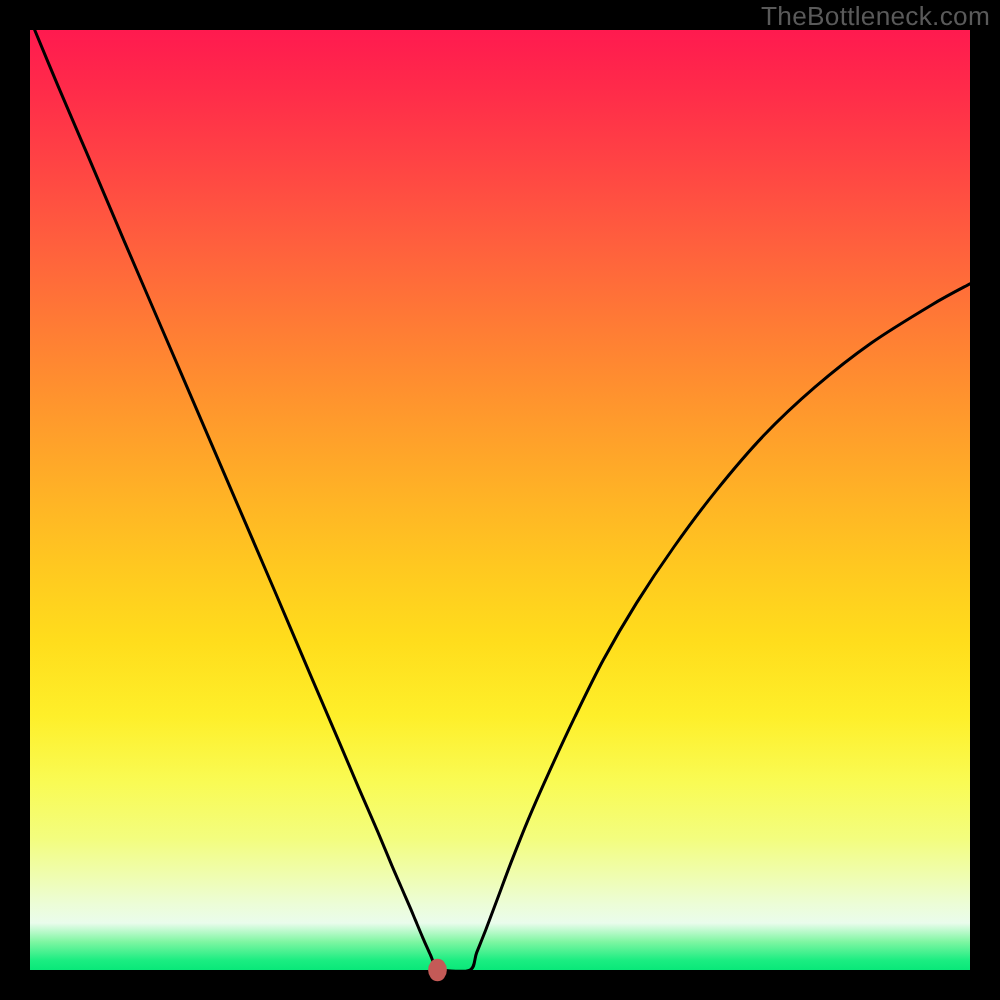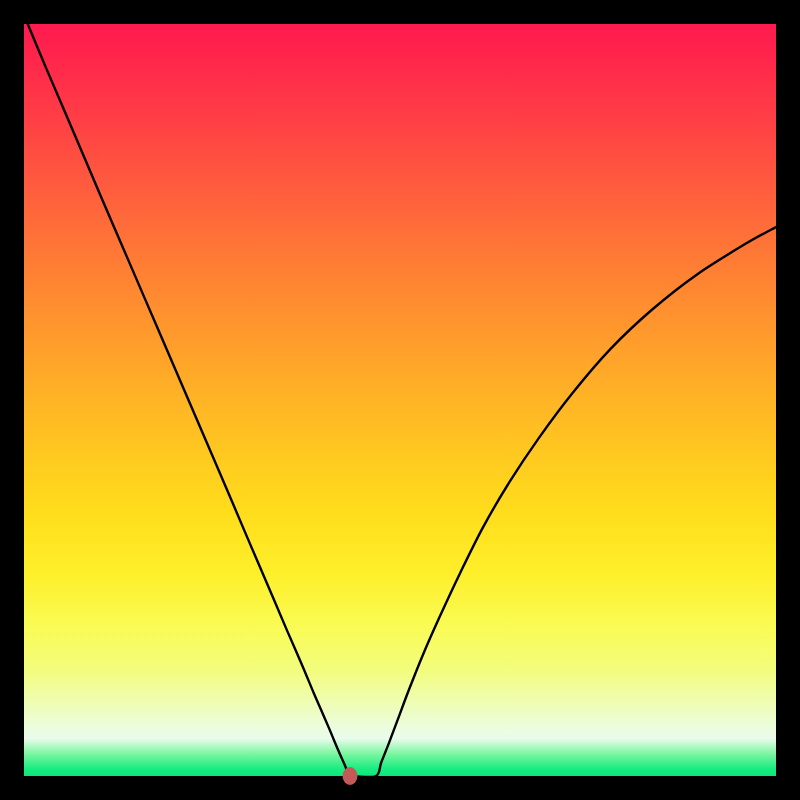--- a/index.html
+++ b/index.html
@@ -66,20 +66,21 @@
     height: 18px;
     border-radius: 50%;
     background: #c45a57;
     transform: translate(-50%, -50%);
   }
 </style>
 </head>
 <body>
 
 <div class="outer">
+  <div class="watermark">TheBottleneck.com</div>
 
   <div class="plot">
     <svg class="curve" viewBox="0 0 752 752" preserveAspectRatio="none">
       <path id="curve-path" fill="none" stroke="#000" stroke-width="2.4" stroke-linecap="round" stroke-linejoin="round" d="M 3.76 0.00 C 6.58 6.77, 16.36 30.46, 22.56 45.12 C 28.76 59.78, 37.22 79.26, 45.12 97.76 C 53.02 116.26, 66.18 147.35, 75.20 168.45 C 84.22 189.54, 96.26 217.40, 105.28 238.38 C 114.30 259.36, 126.34 287.34, 135.36 308.32 C 144.38 329.30, 156.42 357.28, 165.44 378.26 C 174.46 399.24, 186.50 427.10, 195.52 448.19 C 204.54 469.29, 217.70 500.38, 225.60 518.88 C 233.50 537.38, 242.52 558.32, 248.16 571.52 C 253.80 584.72, 258.69 596.37, 263.20 606.86 C 267.71 617.35, 274.29 632.21, 278.24 641.46 C 282.19 650.71, 286.70 661.87, 289.52 668.53 C 292.34 675.18, 294.78 680.64, 297.04 685.82 C 299.30 691.01, 302.87 699.17, 304.56 703.12 C 306.25 707.07, 306.85 708.65, 308.32 712.14 C 309.79 715.64, 312.53 722.26, 314.34 726.43 C 316.14 730.61, 318.89 736.58, 320.35 739.97 C 321.82 743.35, 322.98 747.19, 324.11 748.99 C 325.24 750.80, 323.70 751.55, 327.87 752.00 C 332.05 752.45, 347.54 754.03, 351.94 752.00 C 356.34 749.97, 355.28 743.31, 357.20 738.46 C 359.12 733.61, 362.24 726.09, 364.72 719.66 C 367.20 713.23, 370.70 703.72, 373.74 695.60 C 376.79 687.48, 381.30 675.11, 385.02 665.52 C 388.75 655.93, 394.05 642.40, 398.56 631.68 C 403.07 620.96, 409.46 606.49, 415.10 594.08 C 420.74 581.67, 429.62 562.50, 436.16 548.96 C 442.70 535.42, 451.39 517.38, 458.72 503.84 C 466.05 490.30, 476.58 472.26, 485.04 458.72 C 493.50 445.18, 505.53 427.14, 515.12 413.60 C 524.71 400.06, 538.24 381.79, 548.96 368.48 C 559.68 355.17, 574.72 337.27, 586.56 324.86 C 598.40 312.46, 614.95 296.93, 627.92 285.76 C 640.89 274.59, 658.94 260.34, 673.04 250.42 C 687.14 240.49, 710.08 226.69, 721.92 219.58 C 733.76 212.48, 747.49 205.52, 752.00 203.04"></path>
     </svg>
     <div id="marker" class="marker" style="left: 325.992px; top: 752px;"></div>
   </div>
 </div>
 
 </body></html>

